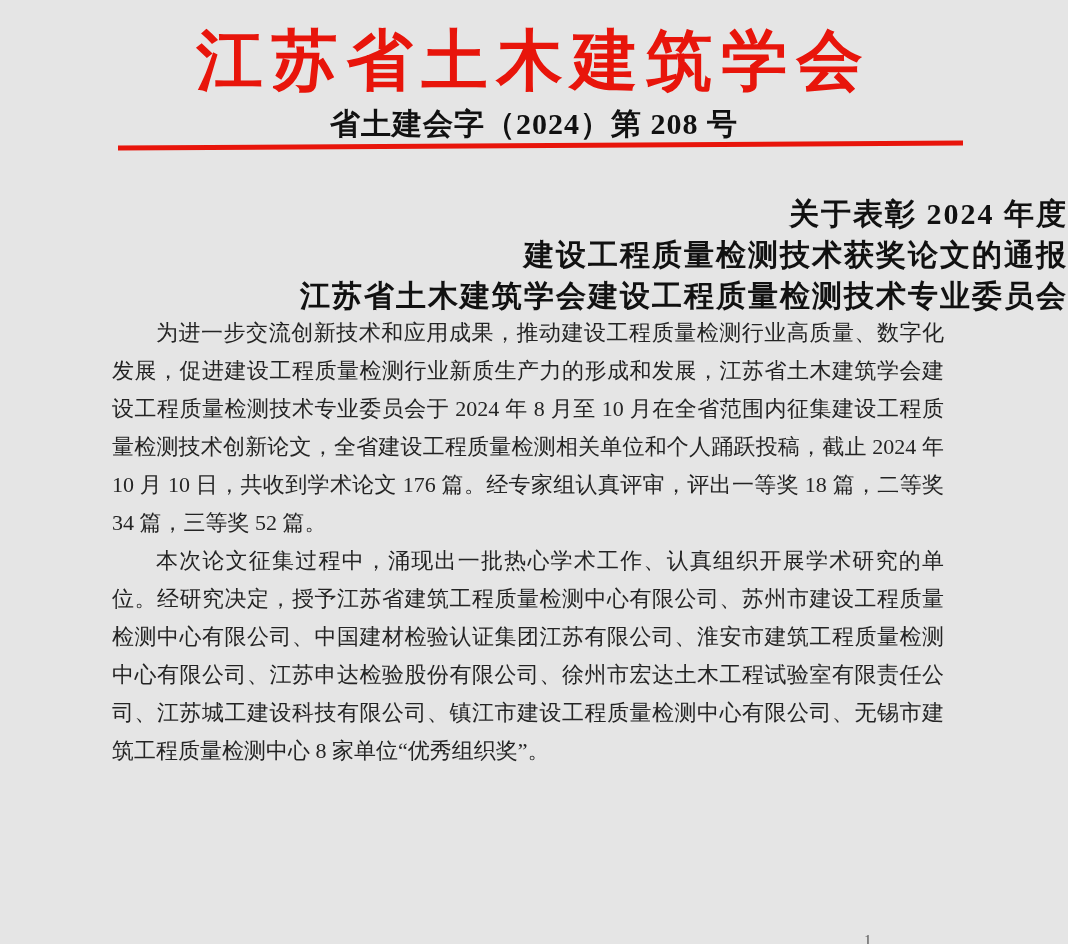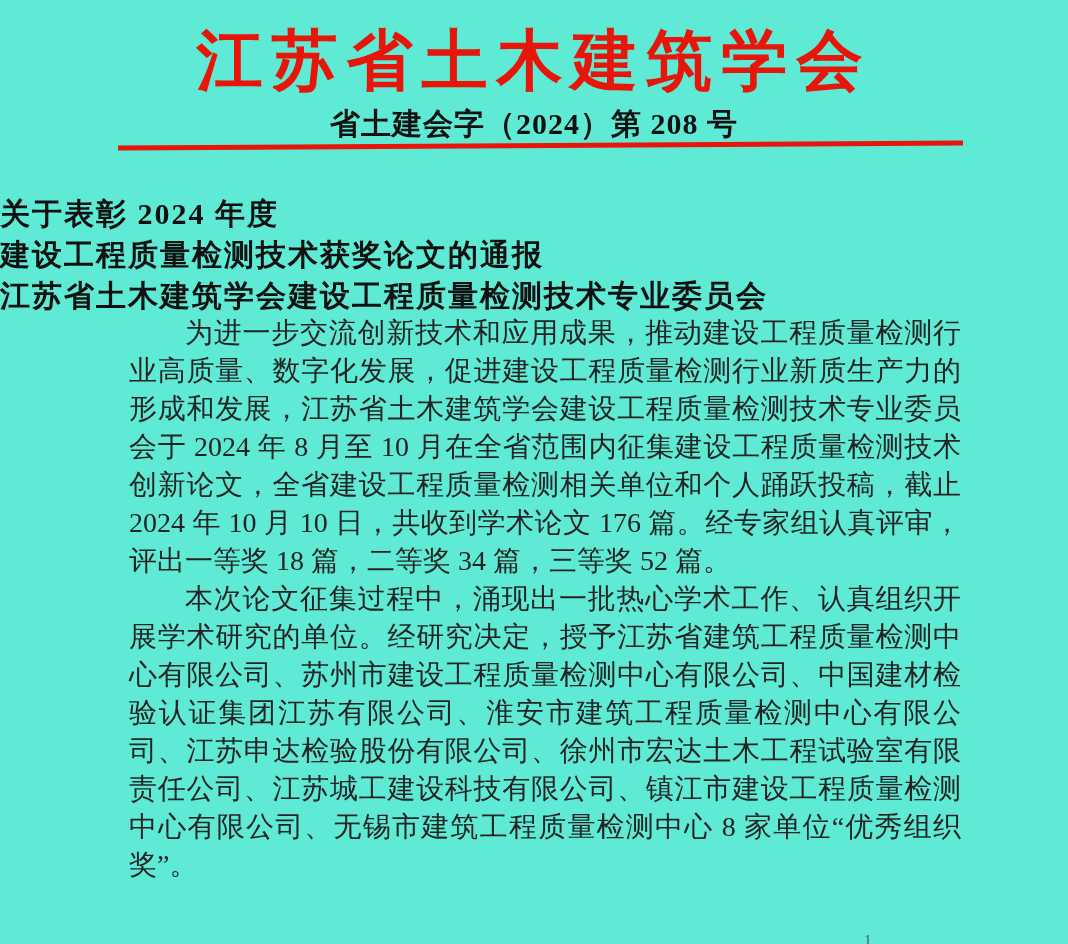--- a/index.html
+++ b/index.html
@@ -4,21 +4,21 @@
 <style>
   html, body {
     margin: 0;
     padding: 0;
     background: #ffffff;
   }
   .page {
     position: relative;
     width: 1068px;
     height: 944px;
-    background: #5eead4;
+    background: #e5e5e5;
     overflow: hidden;
     font-family: "Liberation Serif", "DejaVu Serif", serif;
     color: #1d1d1d;
     text-decoration: underline;
   }
   .org-title {
     position: absolute;
     top: 16px;
     left: 0;
     width: 100%;
@@ -48,33 +48,33 @@
     width: 845px;
     height: 4.5px;
     background: #e8150b;
     transform: rotate(-0.35deg);
   }
   .title-block {
     position: absolute;
     top: 193px;
     left: 0;
     width: 100%;
-    text-align: left;
+    text-align: right;
     font-size: 30px;
     font-weight: bold;
     line-height: 41px;
     letter-spacing: 2px;
     color: #111111;
   }
   .body-text {
     position: absolute;
     top: 314px;
-    left: 129px;
+    left: 112px;
     width: 832px;
-    font-size: 28px;
+    font-size: 22px;
     line-height: 38px;
     color: #242424;
     text-align: justify;
     text-justify: inter-ideograph;
   }
   .body-text p {
     margin: 0;
     text-indent: 2em;
   }
   .page-number {

